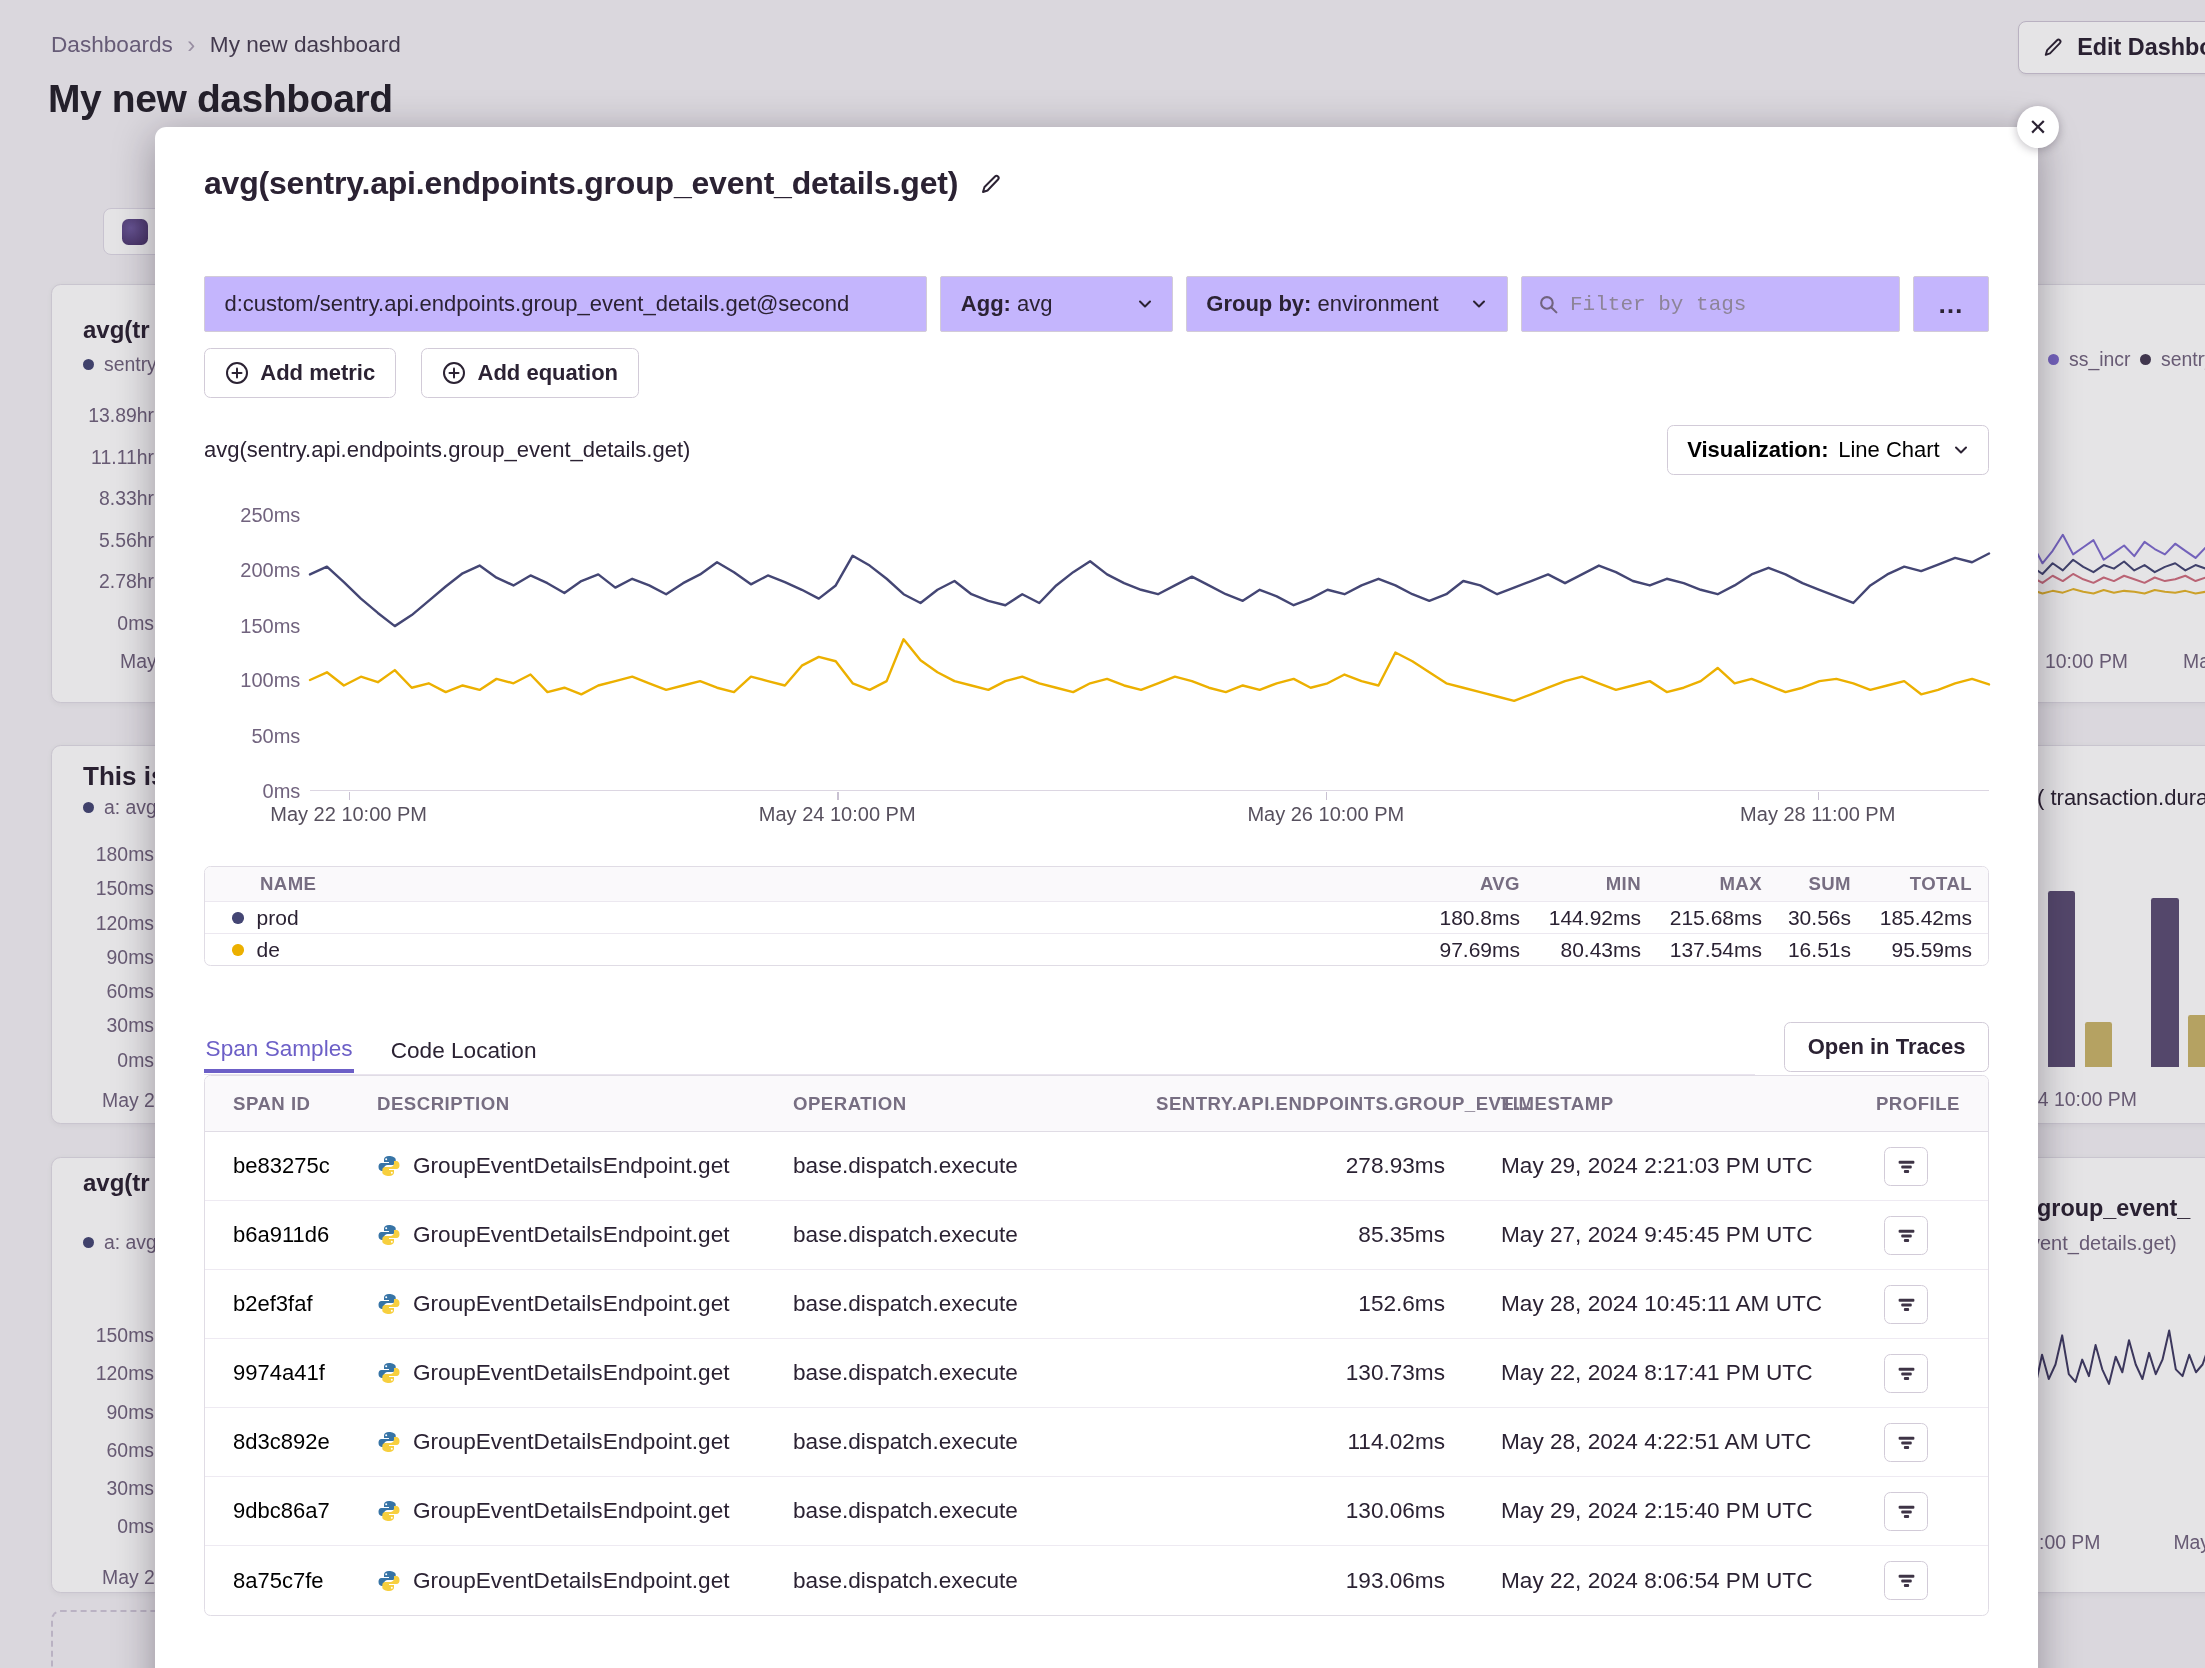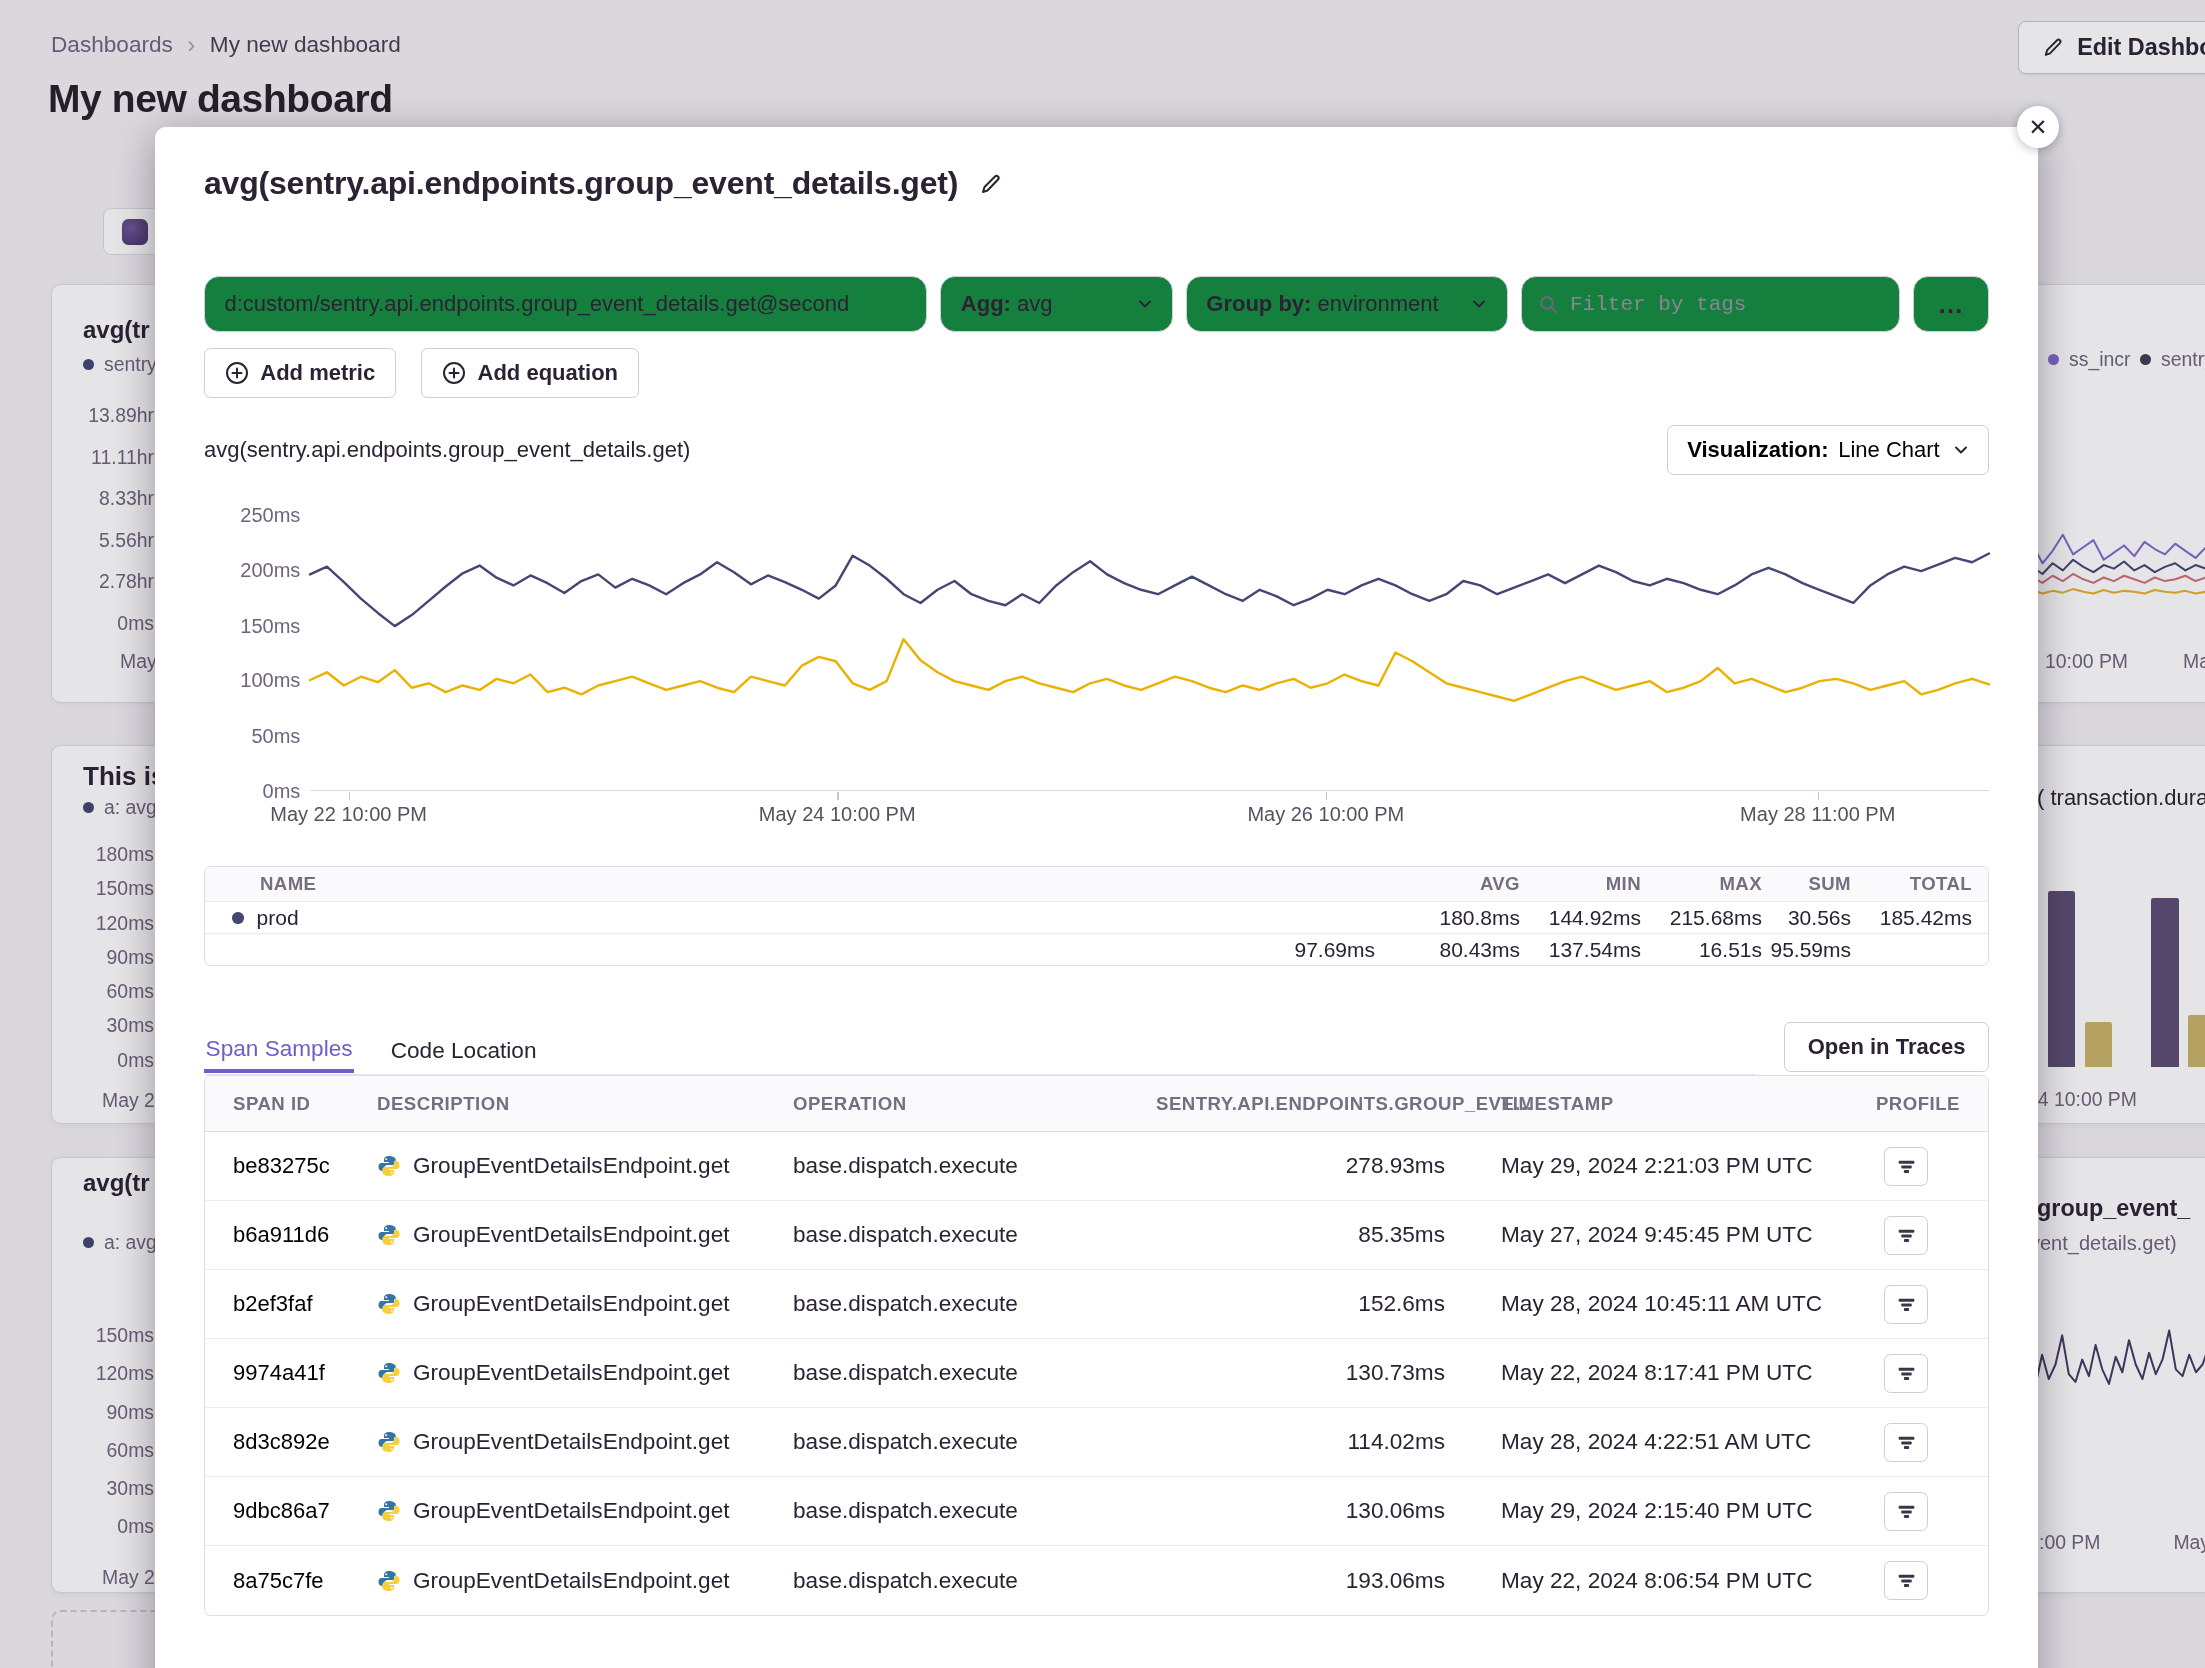--- a/index.html
+++ b/index.html
@@ -65,21 +65,21 @@
     box-shadow:0 8px 40px rgba(20,12,30,.35);z-index:20;padding:0 49px;}
   .modal-close{position:absolute;top:-21px;right:-21px;width:42px;height:42px;border-radius:50%;background:#fff;border:none;
     box-shadow:0 1.6px 9.7px rgba(20,12,30,.28);display:flex;align-items:center;justify-content:center;font-size:22.6px;color:#2b2233;z-index:5;}
 
   .modal-title-row{display:flex;align-items:center;gap:21px;padding-top:38px;}
   .modal-title{font-size:32px;font-weight:bold;letter-spacing:-0.2px;}
   .icon-btn{background:none;border:none;color:#2b2233;display:flex;align-items:center;}
   .icon-btn .ic{width:24px;height:24px;}
 
   .controls-row{margin-top:74px;display:flex;gap:13px;height:56px;}
-  .ctl{border:0.8px solid #d2cbd8;border-radius:15px;background:#15803d;display:flex;align-items:center;font-size:22px;color:#2b2233;}
+  .ctl{border:0.8px solid #d2cbd8;border-radius:2px;background:#c4b5fd;display:flex;align-items:center;font-size:22px;color:#2b2233;}
   .query-input{width:736px;padding:0 19.4px;outline:none;}
   .ctl-btn{gap:10.5px;padding:0 19.4px;}
   .ctl-label{font-weight:bold;}
   .chev{width:16px;height:16px;color:#2b2233;margin-left:3.2px;}
   .agg-btn{width:236px;justify-content:space-between;}
   .groupby-btn{width:327px;justify-content:space-between;}
   .filter-box{width:386px;gap:11.3px;padding:0 16px;color:#71637e;}
   .filter-box .ic{width:21px;height:21px;flex:0 0 auto;}
   .filter-box input{border:none;outline:none;background:transparent;font-size:21px;width:100%;color:#2b2233;font-family:"Liberation Mono",monospace;}
   .filter-box input::placeholder{color:#8d8498;}
@@ -389,20 +389,24 @@
         <span class="dot" style="background: rgb(68, 70, 116);"></span>
         <span>prod</span>
       </div>
       <div class="c-num">180.8ms</div>
       <div class="c-num">144.92ms</div>
       <div class="c-num">215.68ms</div>
       <div class="c-num">30.56s</div>
       <div class="c-num">185.42ms</div>
     </div>
     <div class="sum-row sum-body">
+      <div class="c-name-cell">
+        <span class="dot" style="background: rgb(236, 176, 0);"></span>
+        <span>de</span>
+      </div>
       <div class="c-num">97.69ms</div>
       <div class="c-num">80.43ms</div>
       <div class="c-num">137.54ms</div>
       <div class="c-num">16.51s</div>
       <div class="c-num">95.59ms</div>
     </div>
   </div>
 
   <div class="tabs-row">
     <div class="tabs">

